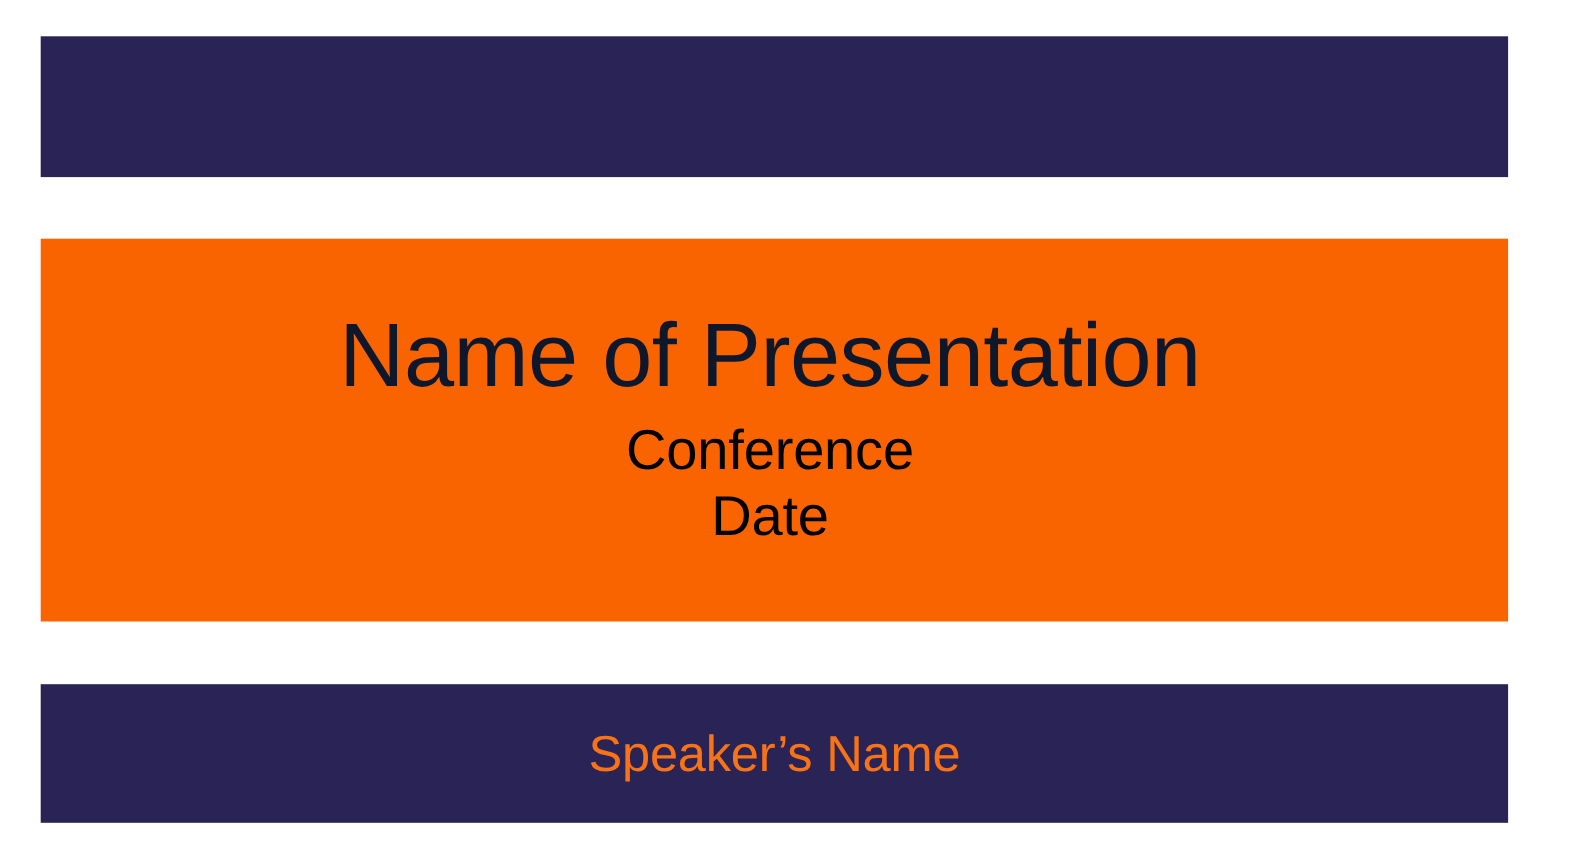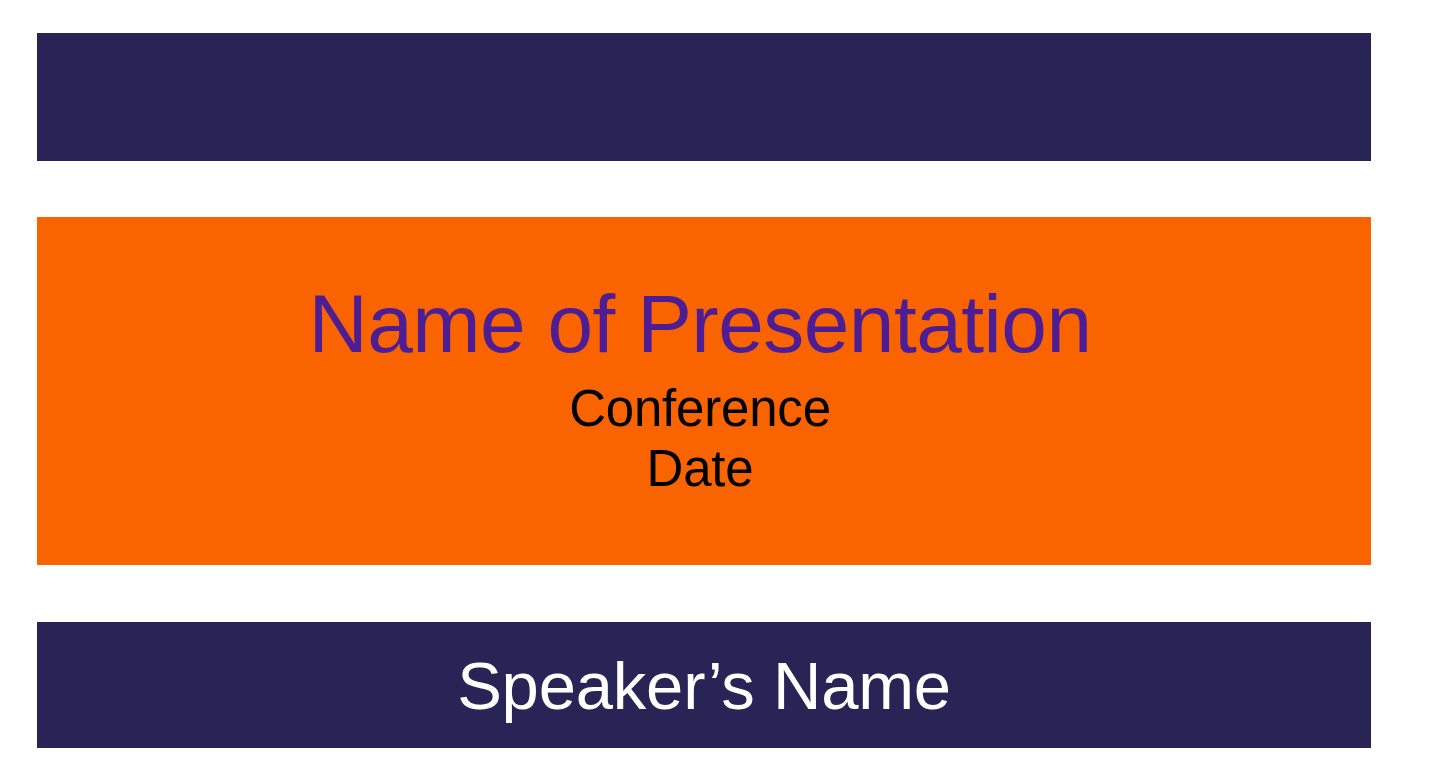--- a/index.html
+++ b/index.html
@@ -55,21 +55,21 @@
   
   .band-speaker {
     top: 622px;
     height: 126px;
     background: #2a2356;
     padding: 0 40px;
   }
 
   
   .title-main {
-    color: #4c1d95;
+    color: #0f172a;
     font-size: 82px;
     line-height: 1.0;
     font-weight: 400;
     letter-spacing: -0.5px;
     text-align: center;
     white-space: nowrap;
     margin: 0;
     padding: 0;
   }
 
@@ -86,22 +86,22 @@
   }
 
   .subtitle-block {
     margin-top: 14px;
     display: flex;
     flex-direction: column;
     align-items: center;
   }
 
   .speaker-name {
-    color: #ffffff;
-    font-size: 67px;
+    color: #f97316;
+    font-size: 46px;
     line-height: 1.0;
     font-weight: 400;
     letter-spacing: -0.2px;
     text-align: center;
     white-space: nowrap;
     margin: 0;
     padding: 0;
   }
 
   

